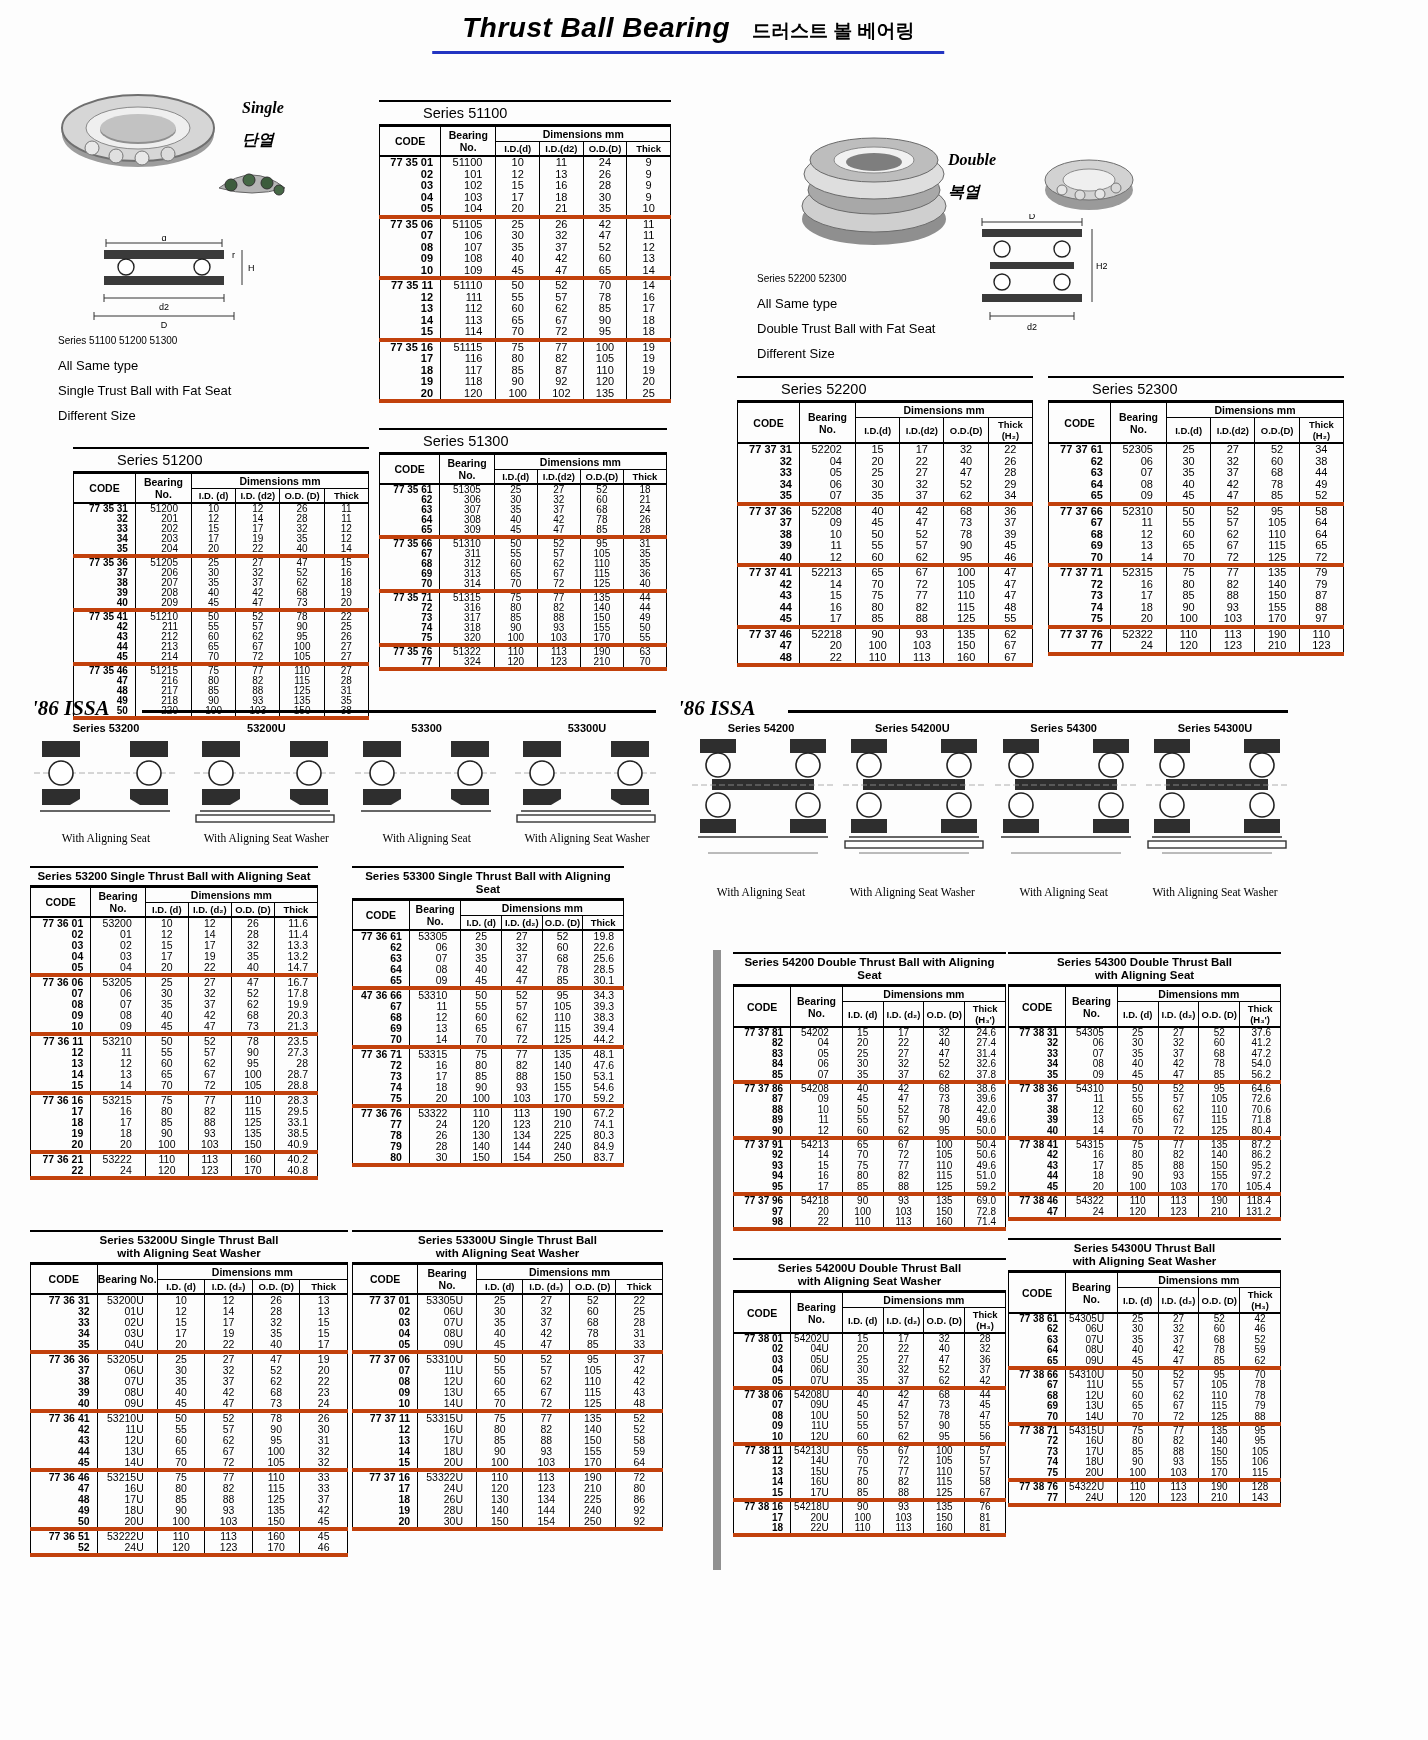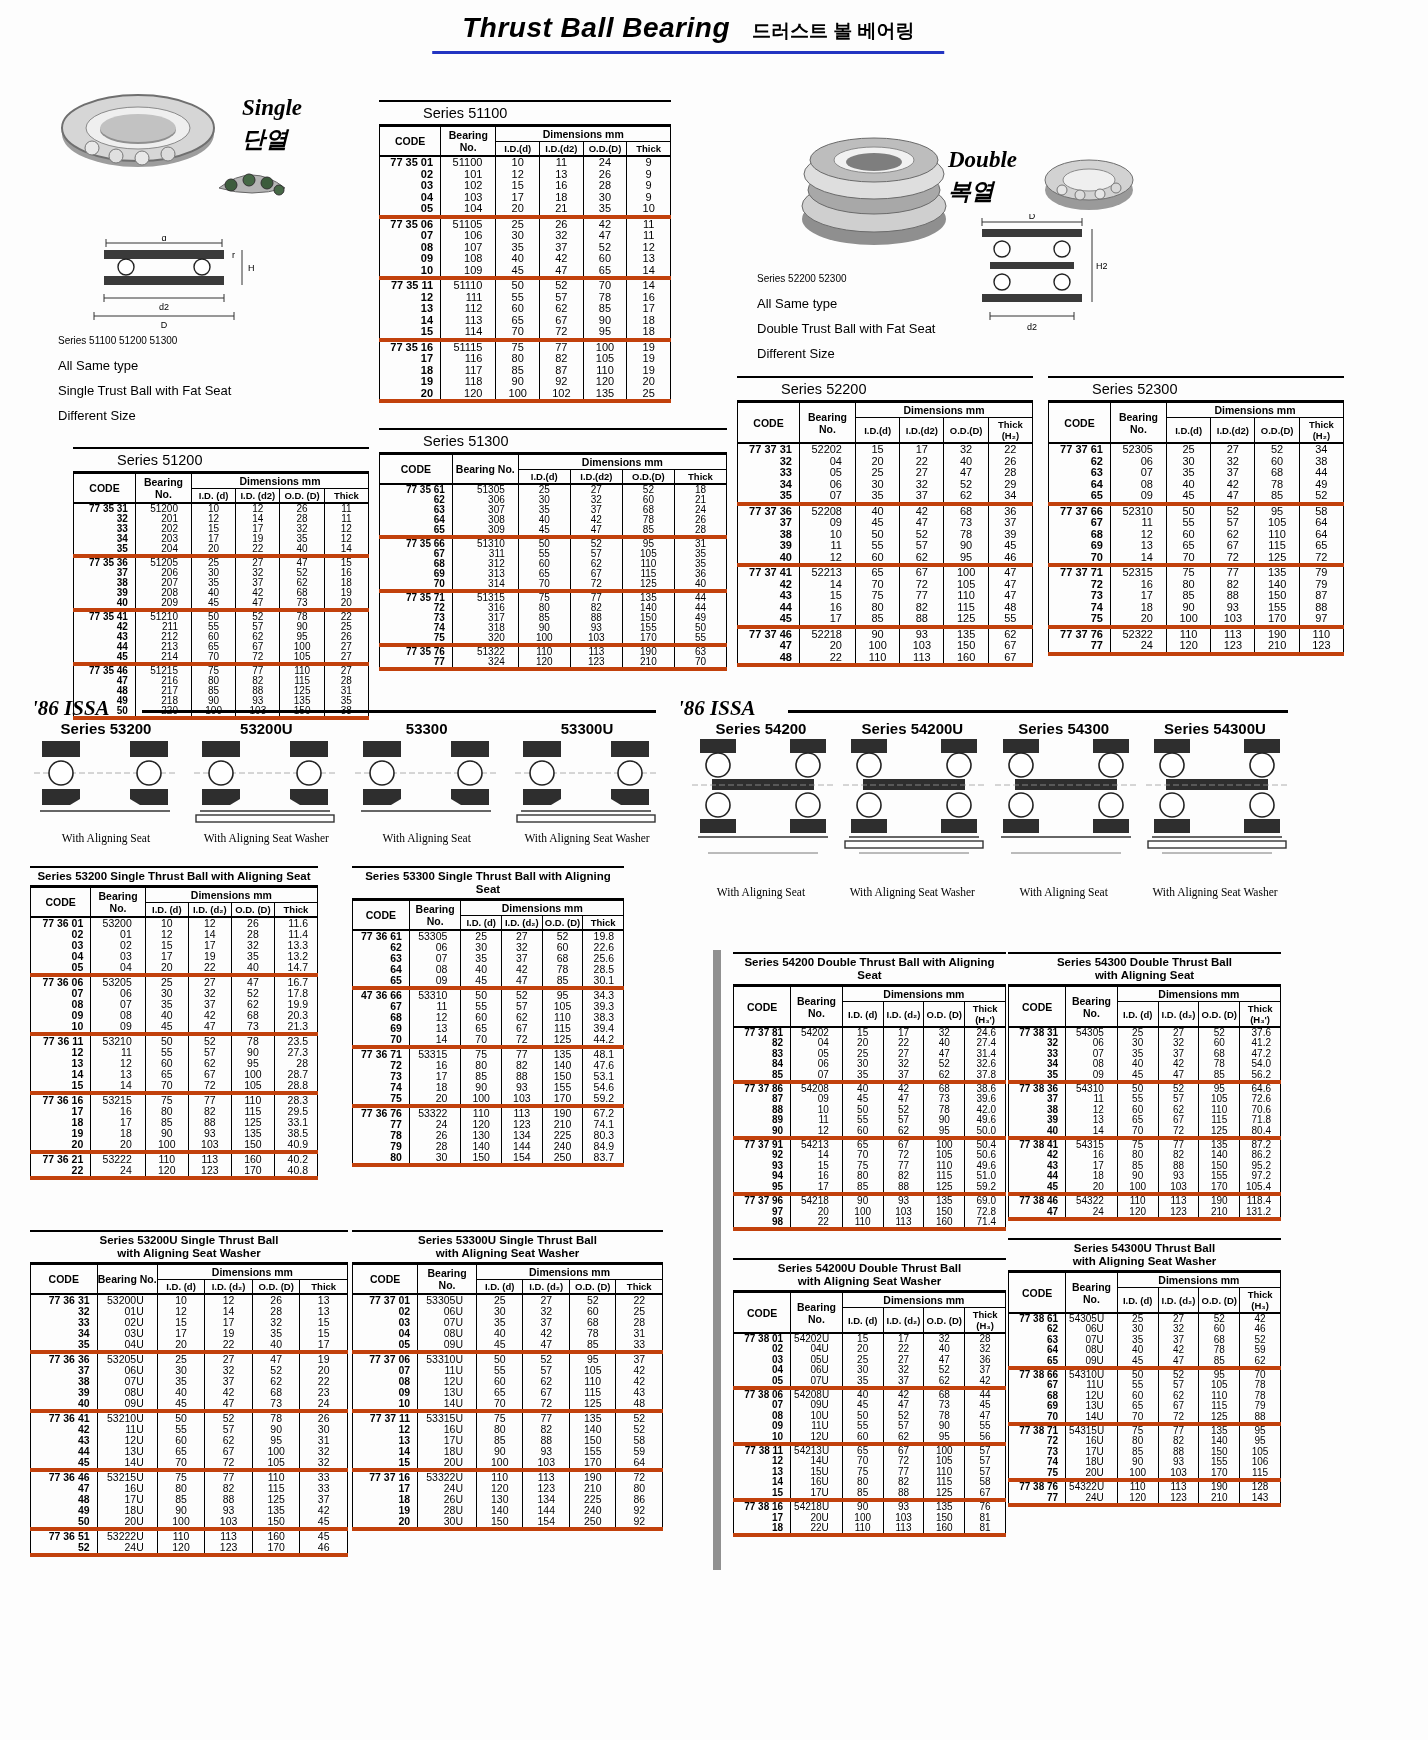--- a/index.html
+++ b/index.html
@@ -8,21 +8,21 @@
   .abs{position:absolute}
 
   
   #page-title{top:12px;left:50%;transform:translateX(-55%);display:flex;gap:22px;
     align-items:baseline;border-bottom:3px solid #2335c2;padding:0 30px 7px 30px}
   #page-title .en{font-size:28px;font-weight:bold;font-style:italic;letter-spacing:.5px}
   #page-title .kr{font-size:19px;font-weight:bold}
 
   
   .big-label{font-family:"Liberation Serif",serif;font-style:italic;font-weight:bold;
-    font-size:23px;line-height:32px}
+    font-size:16px;line-height:32px}
   .notes{font-size:13px;line-height:25px;white-space:nowrap}
   .notes .first{font-size:10px}
 
   
   .cat-table{position:absolute}
   .cat-table table{width:100%;border-collapse:collapse;table-layout:fixed}
   .series-band{border-top:2px solid #000;border-bottom:2px solid #000;
     font-size:14.5px;padding:3px 0 3px 44px;background:#fdfdfd}
   .series-band div{line-height:16px}
   .issa-l .series-band,.issa-r .series-band{text-align:center;padding:2px 0;
@@ -42,21 +42,21 @@
   .cat-table col.w-dim{width:15%}
 
   .tbl-a{font-size:11px}.tbl-a td{line-height:11.5px}
   .tbl-b{font-size:10px}.tbl-b td{line-height:10px}
   .issa-l{font-size:10.5px}.issa-l td{line-height:11px}
   .issa-r{font-size:10px}.issa-r td{line-height:10.4px}
 
   
   #t51100{left:379px;top:100px;width:292px}
   #t51200{left:73px;top:447px;width:296px}
-  #t51300{left:379px;top:428px;width:348px}
+  #t51300{left:379px;top:428px;width:288px}
   #t52200{left:737px;top:376px;width:296px}
   #t52300{left:1048px;top:376px;width:296px}
   #t53200{left:30px;top:866px;width:288px}
   #t53300{left:352px;top:866px;width:272px}
   #t53200u{left:30px;top:1230px;width:318px}
   #t53300u{left:352px;top:1230px;width:311px}
   #t54200{left:733px;top:952px;width:273px}
   #t54300{left:1008px;top:952px;width:273px}
   #t54200u{left:733px;top:1258px;width:273px}
   #t54300u{left:1008px;top:1238px;width:273px}
@@ -77,21 +77,21 @@
     font-size:21px}
   #issa-left-head{left:32px;top:696px}
   #issa-left-line{left:142px;top:710px;width:514px;height:3px;background:#000}
   #issa-right-head{left:678px;top:696px}
   #issa-right-line{left:788px;top:710px;width:500px;height:3px;background:#000}
 
   .diag-row{display:flex;justify-content:space-between}
   #issa-left-diagrams{left:30px;top:722px;width:633px}
   #issa-right-diagrams{left:688px;top:722px;width:600px}
   .diag{text-align:center}
-  .diag-title{font-size:15px;font-weight:bold;line-height:13px}
+  .diag-title{font-size:11px;font-weight:bold;line-height:13px}
   .diag-caption{font-size:11.5px;line-height:14px;font-family:"Liberation Serif",serif}
   #issa-left-diagrams .diag{width:152px}
   #issa-right-diagrams .diag{width:146px}
 
   #scan-bar{left:713px;top:950px;width:8px;height:620px;background:#919191}
 
   svg{display:block}
   .dimtext{font-size:9px;font-family:"Liberation Sans",sans-serif}
 </style>
 </head>

